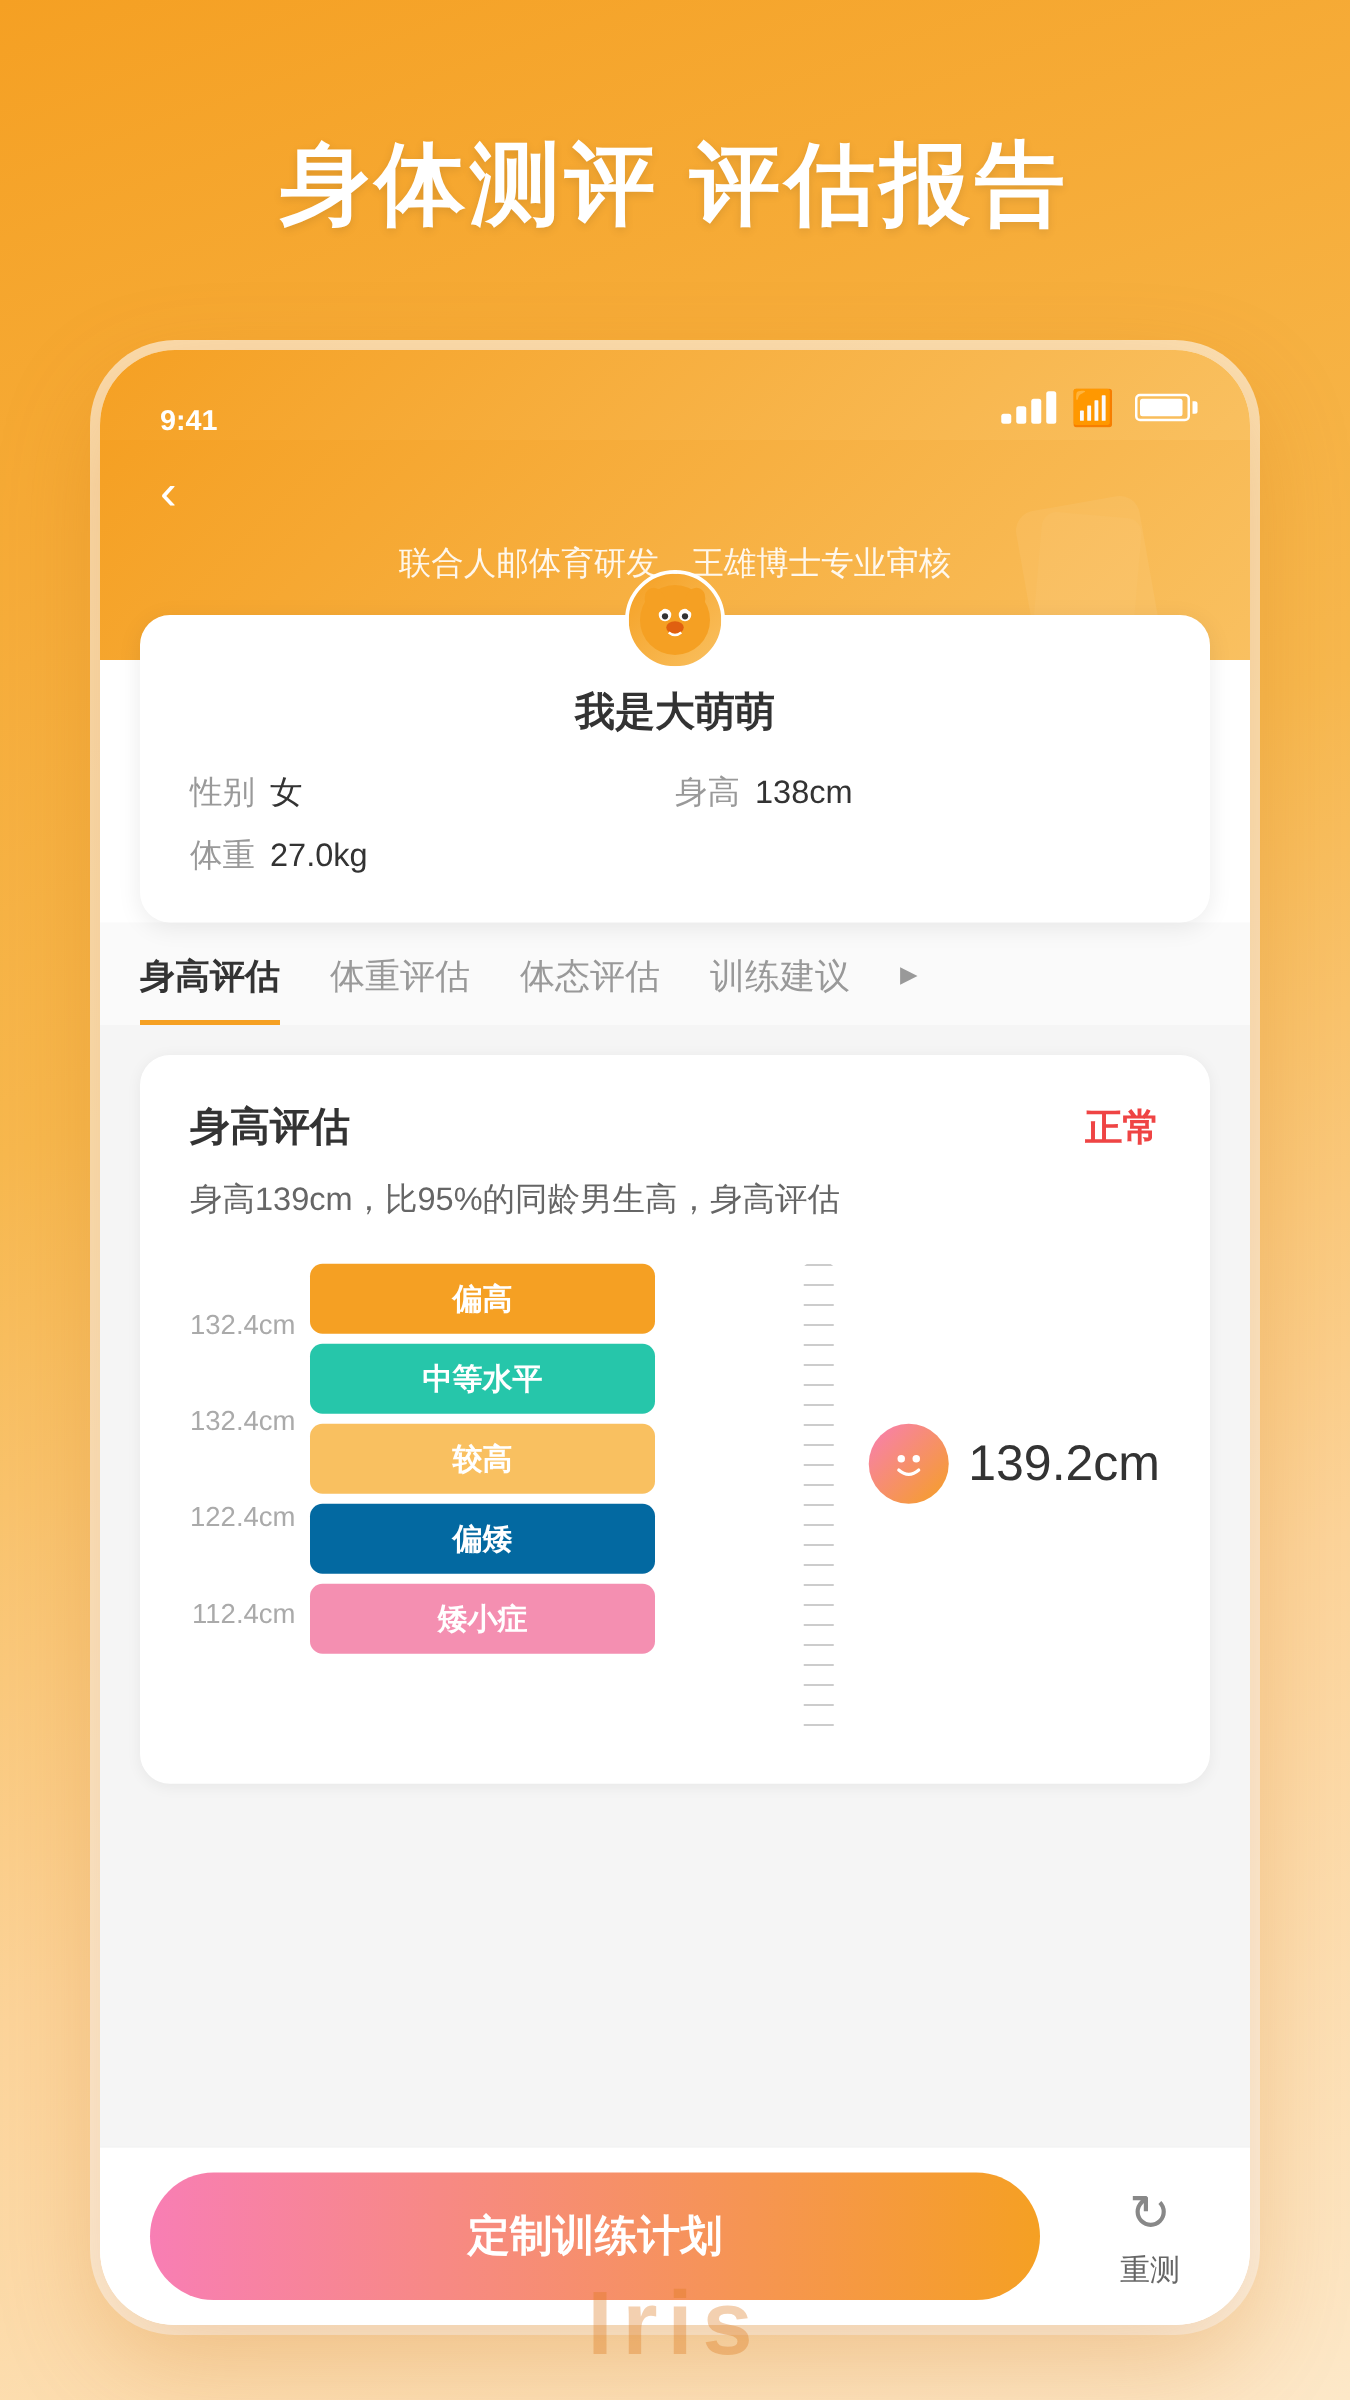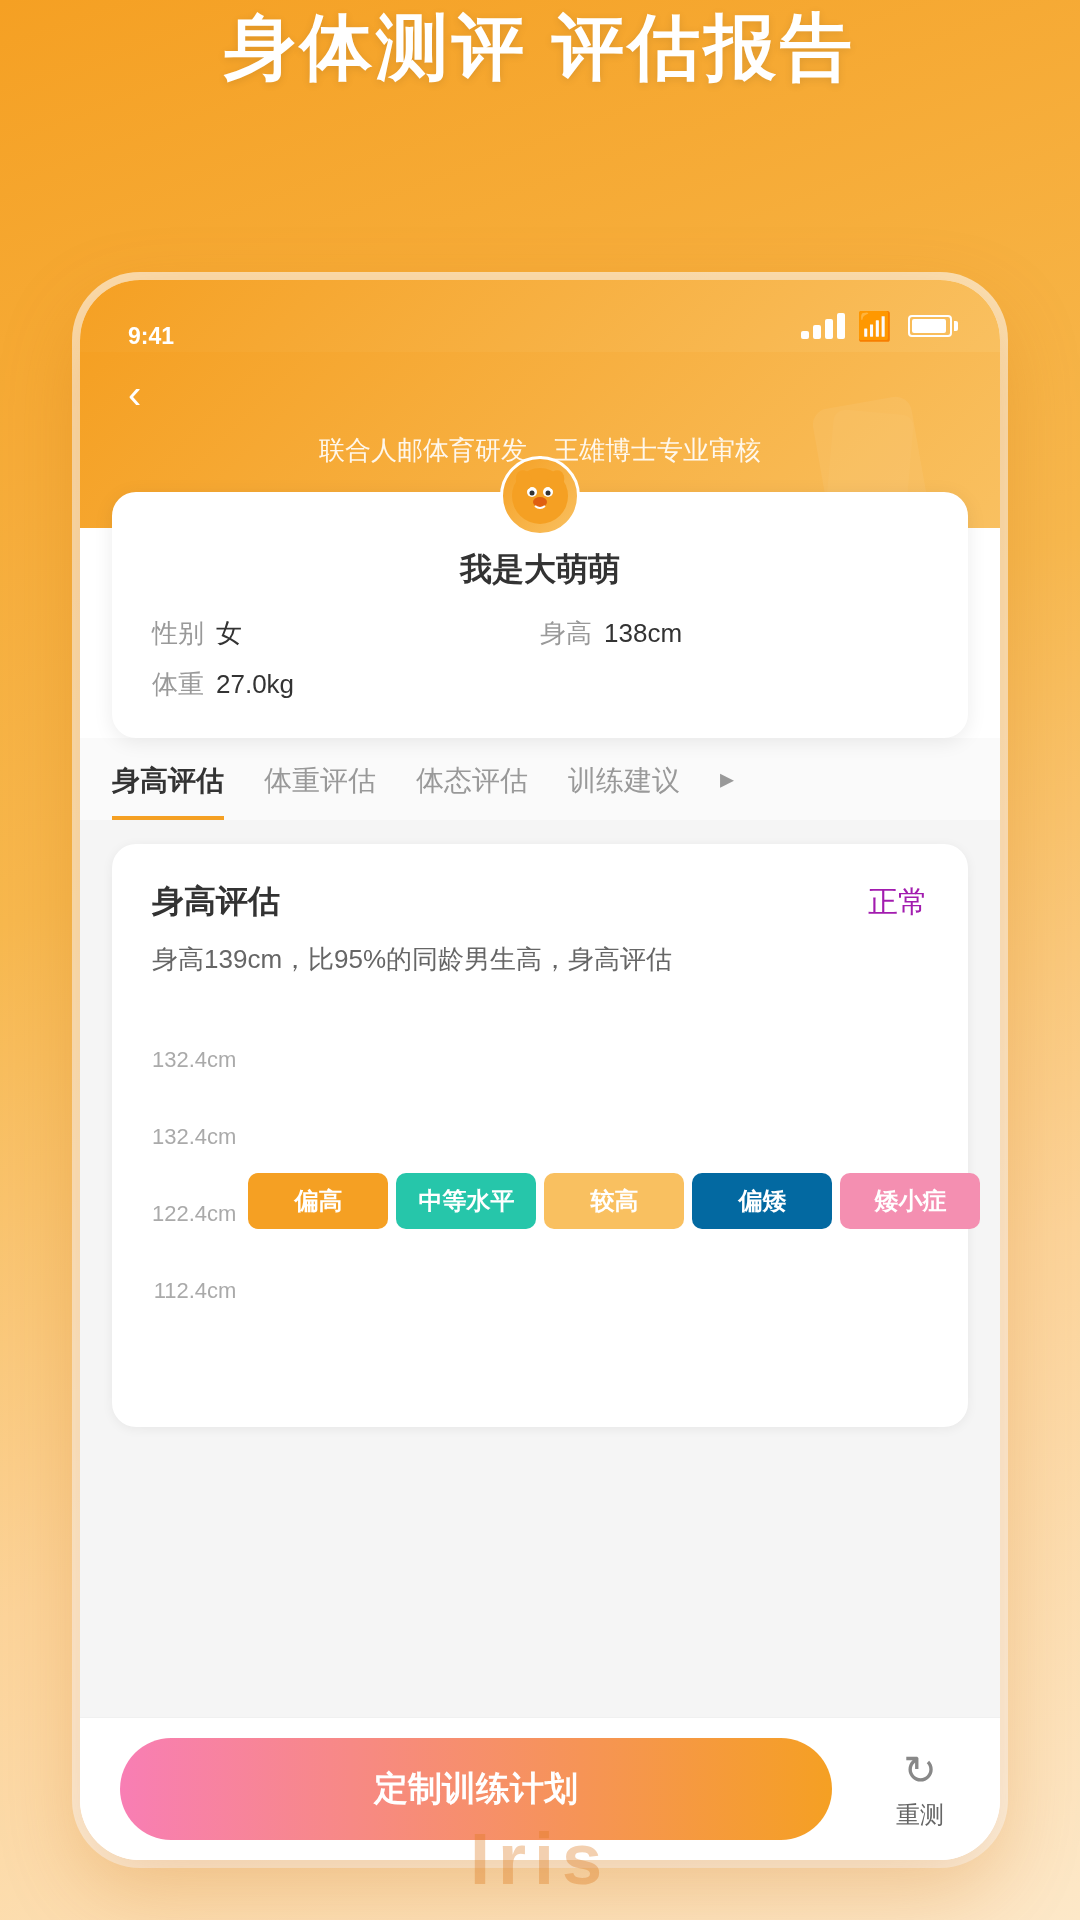--- a/index.html
+++ b/index.html
@@ -9,20 +9,21 @@
       height: 1920px;
       background: linear-gradient(160deg, #f5a023 0%, #f7b84e 40%, #fcd49a 70%, #fde8c8 100%);
       font-family: -apple-system, 'PingFang SC', 'Helvetica Neue', sans-serif;
       overflow: hidden;
       position: relative;
     }
 
     
     .page-title {
       text-align: center;
+      padding-top: 100px;
       color: white;
       font-size: 72px;
       font-weight: 700;
       letter-spacing: 4px;
       text-shadow: 0 2px 8px rgba(0,0,0,0.1);
     }
 
     
     .phone-mockup {
       position: absolute;
@@ -244,22 +245,22 @@
       align-items: center;
       margin-bottom: 16px;
     }
     .assessment-title {
       font-size: 32px;
       font-weight: 700;
       color: #333;
     }
     .assessment-status {
       font-size: 30px;
-      font-weight: 400;
-      color: #a21caf;
+      font-weight: 700;
+      color: #ef4444;
     }
     .assessment-desc {
       font-size: 26px;
       color: #666;
       margin-bottom: 32px;
       line-height: 1.5;
     }
 
     
     .chart-container {
@@ -278,21 +279,21 @@
       margin-right: 12px;
     }
     .chart-label-text {
       font-size: 22px;
       color: #aaa;
       text-align: right;
       white-space: nowrap;
     }
     .chart-bars {
       display: flex;
-      flex-direction: row;
+      flex-direction: column;
       gap: 8px;
       flex: 1;
     }
     .bar-row {
       display: flex;
       align-items: center;
       gap: 8px;
     }
     .bar-rect {
       border-radius: 10px;

